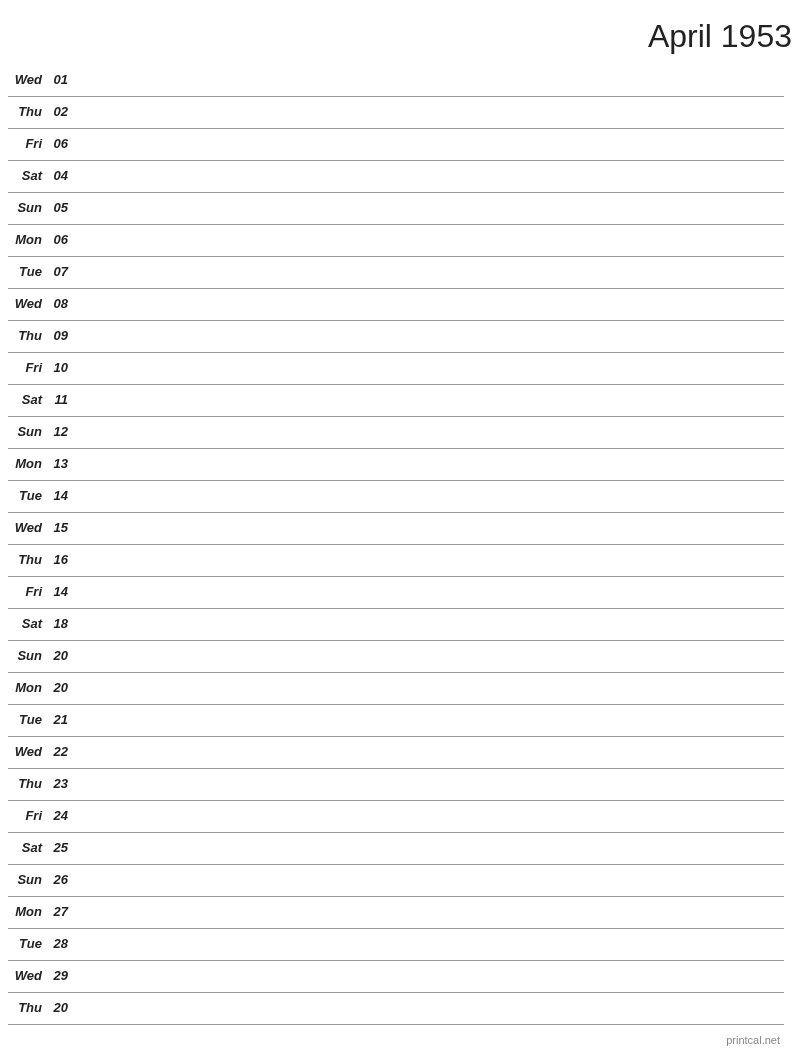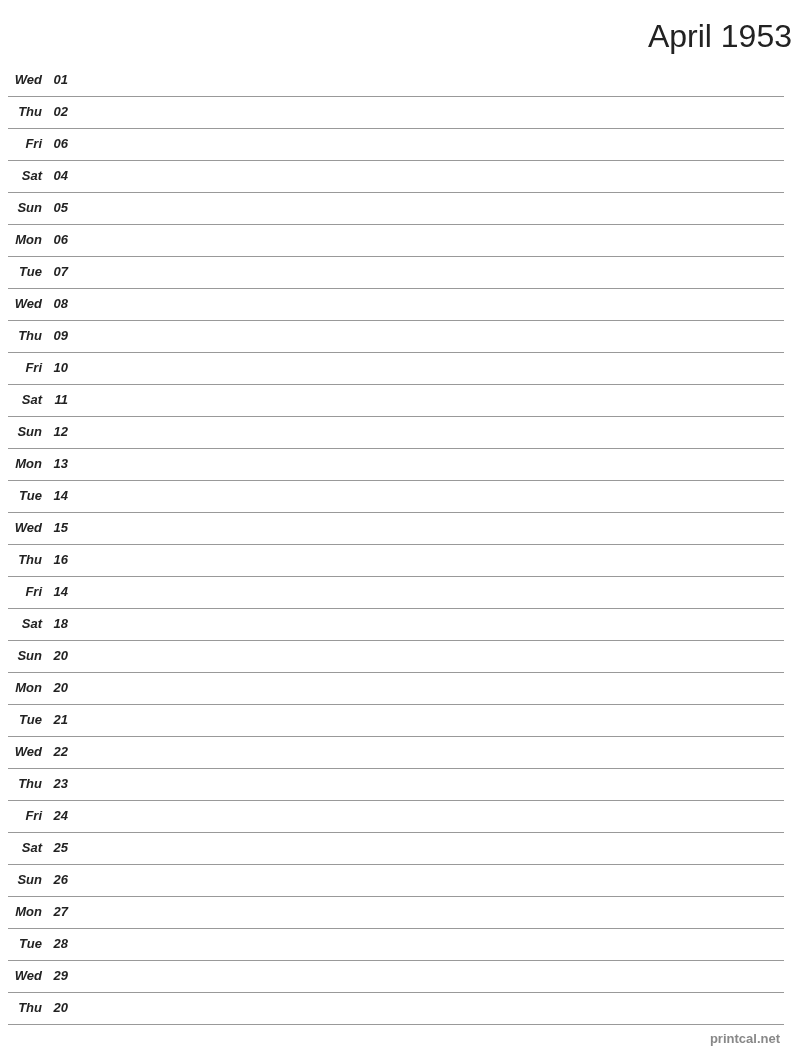--- a/index.html
+++ b/index.html
@@ -52,23 +52,22 @@
       flex-shrink: 0;
     }
     .day-line {
       flex: 1;
       border-bottom: none;
     }
     .footer {
       position: absolute;
       bottom: 10px;
       right: 12px;
-      font-size: 13px;
+      font-size: 11px;
       color: #888;
-      font-weight: bold;
     }
   </style>
 </head>
 <body>
 
 <h1 class="page-title">April 1953</h1>
 
 <div class="calendar-grid" id="calendar-grid">
 <div class="day-row">
       <span class="day-name">Wed</span>

